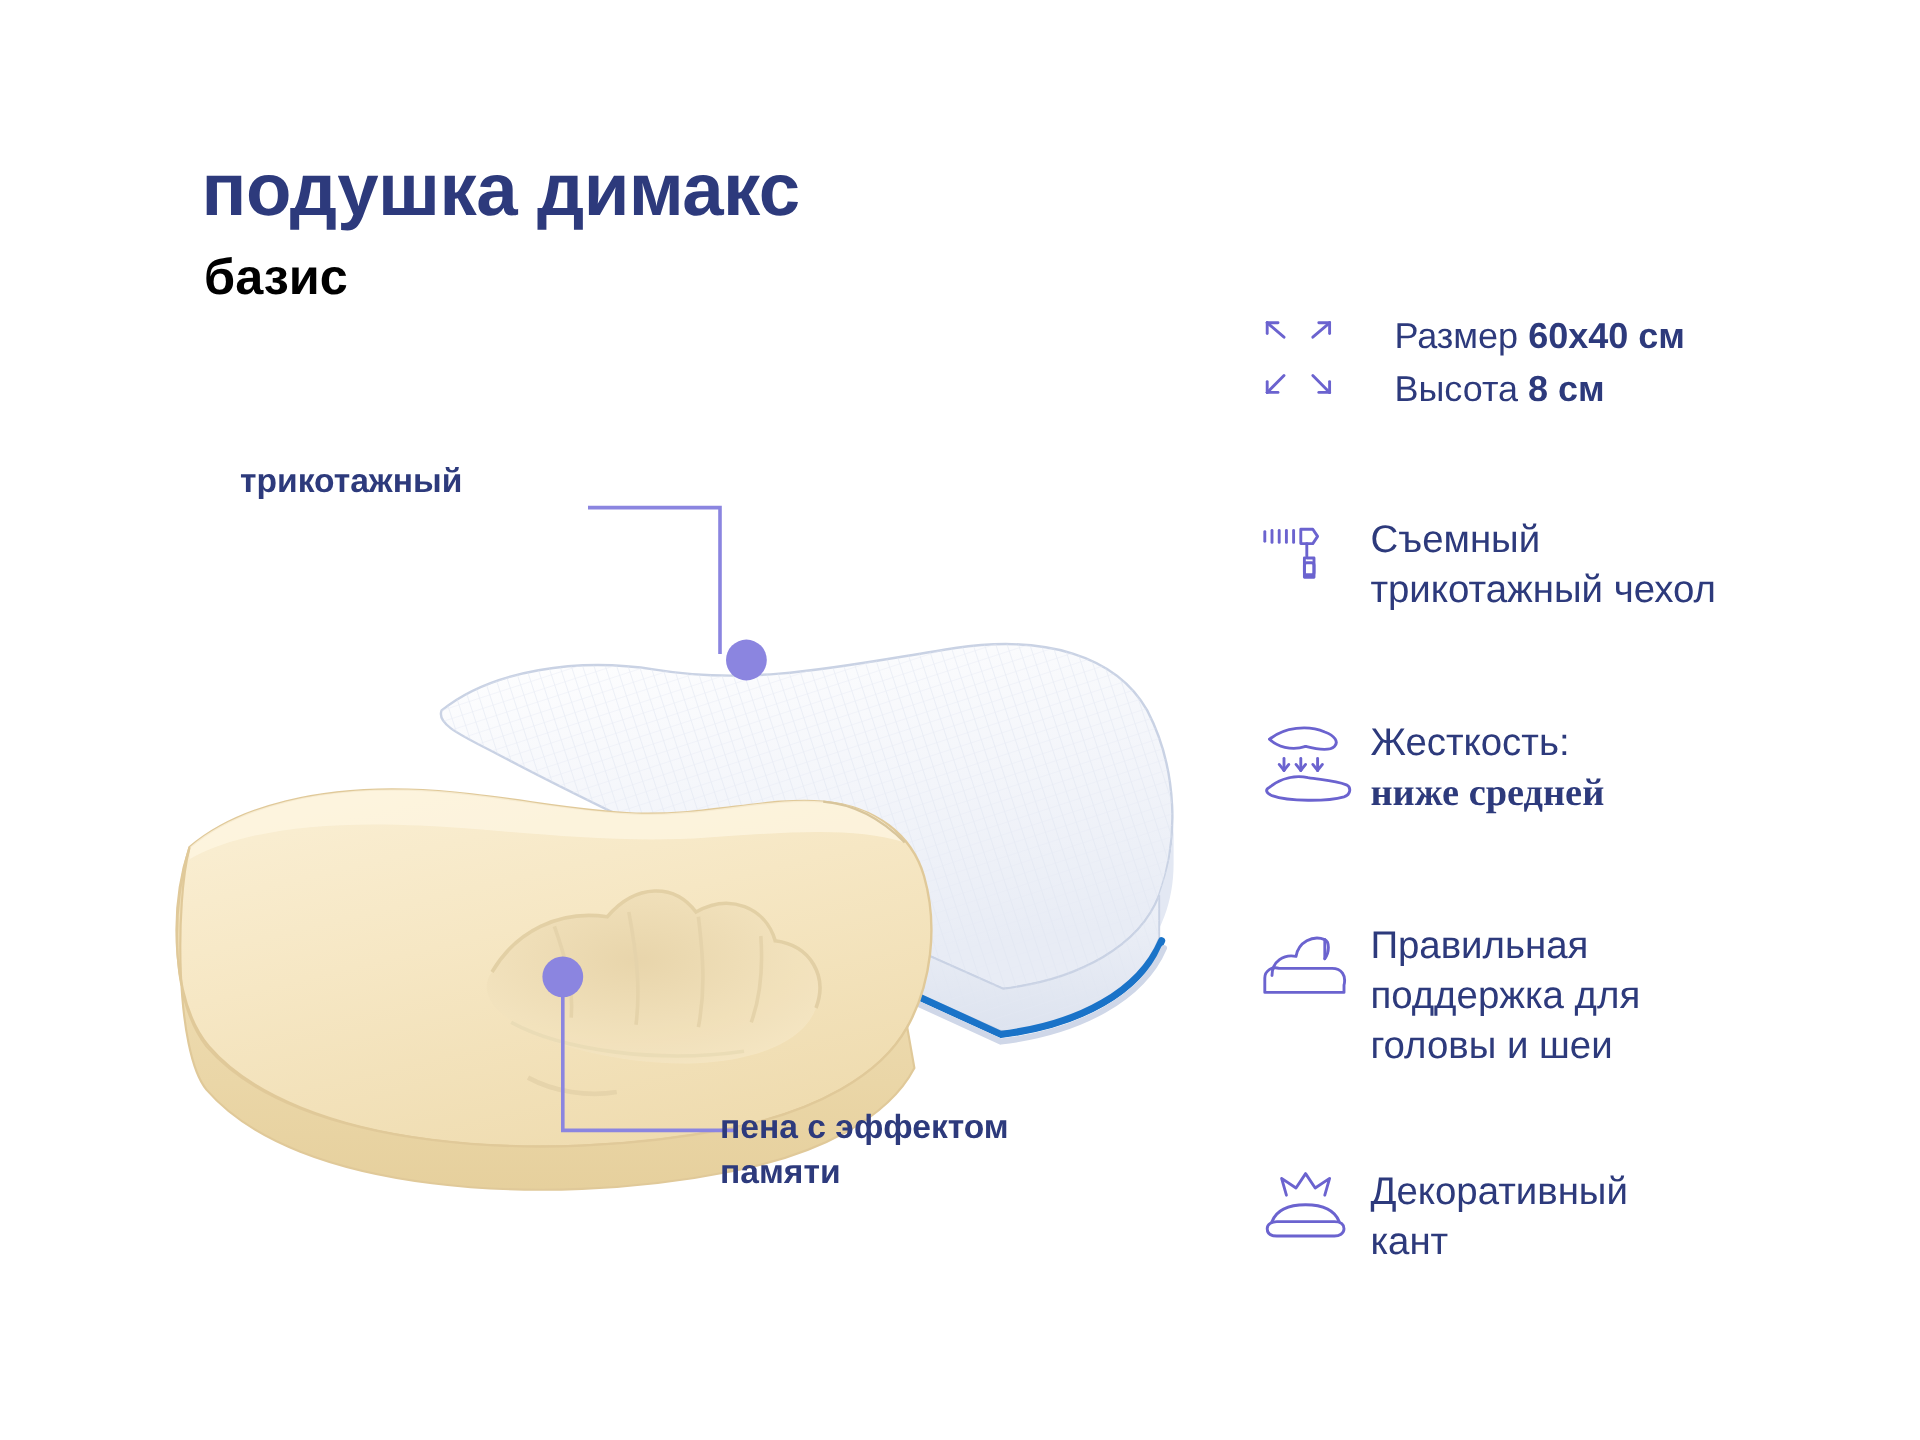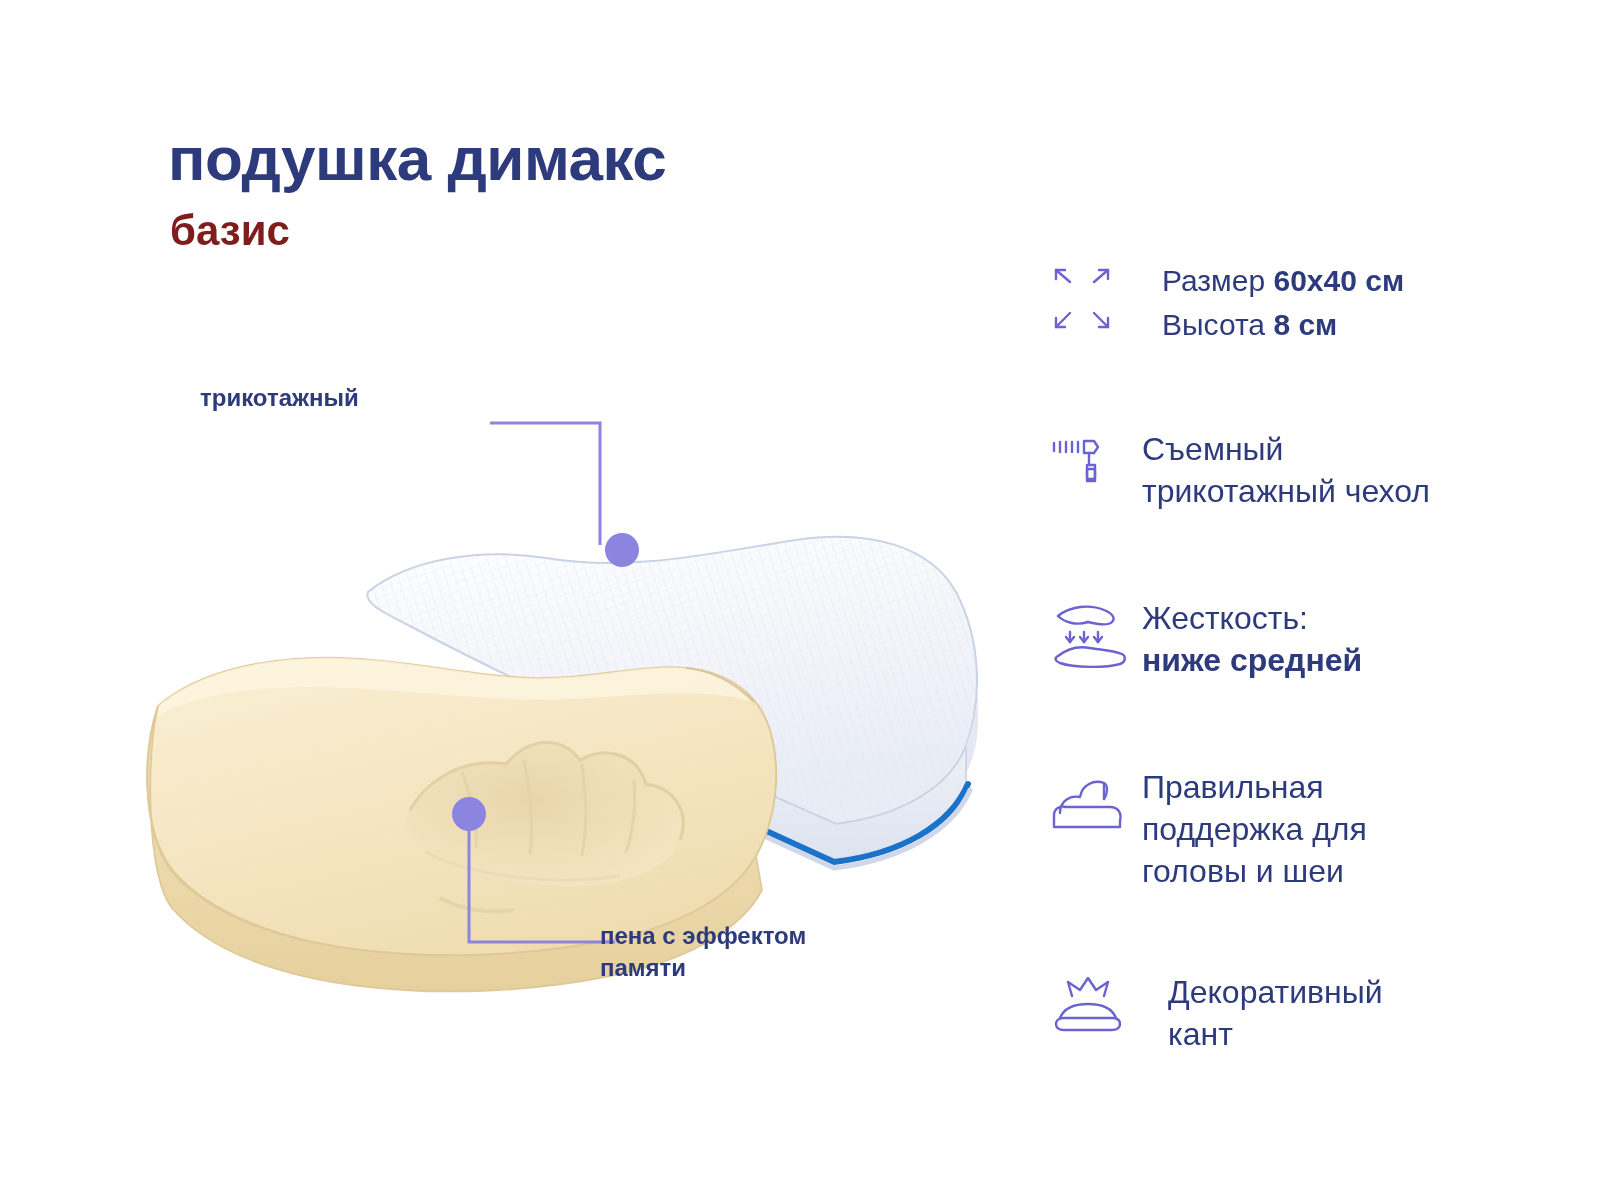--- a/index.html
+++ b/index.html
@@ -32,40 +32,40 @@
     font-size: 62px;
     font-weight: bold;
     color: #2d3a7c;
     line-height: 1.0;
     letter-spacing: -0.5px;
     margin: 0;
   }
   .title-sub {
     font-size: 42px;
     font-weight: bold;
-    color: #7f1d1d;
+    color: #000000;
     line-height: 1.1;
     margin: 18px 0 0 2px;
   }
 
   
   .product {
     position: absolute;
     left: 110px;
     top: 420px;
     width: 960px;
     height: 600px;
   }
   .product svg { display: block; }
 
   
   .callout-label {
     position: absolute;
     color: #2d3a7c;
-    font-size: 24px;
+    font-size: 28px;
     font-weight: bold;
     line-height: 1.35;
   }
   .callout-cover {
     left: 200px;
     top: 382px;
     width: 330px;
   }
   .callout-foam {
     left: 600px;
@@ -107,21 +107,21 @@
     justify-content: flex-start;
     padding-top: 2px;
   }
   .feature-text {
     color: #2d3a7c;
     font-size: 32px;
     line-height: 1.3;
     font-weight: normal;
     padding-top: 0px;
   }
-  .feature-text b { font-weight: bold; }
+  .feature-text b { font-weight: bold; font-family: Liberation Serif, serif; }
 
   .size-rows {
     display: flex;
     flex-direction: column;
     gap: 6px;
   }
   .size-row {
     display: flex;
     align-items: center;
     gap: 20px;
@@ -132,21 +132,21 @@
   }
   .size-text {
     color: #2d3a7c;
     font-size: 30px;
     line-height: 1.25;
   }
   .size-text b { font-weight: bold; }
 
   .f-hard { margin-top: 8px; }
   .f-support { margin-top: 6px; }
-  .f-piping { margin-top: 6px; gap: 26px; }
+  .f-piping { margin-top: 6px; }
   .f-cover { margin-top: 18px; }
 </style>
 </head>
 <body>
 
 <div class="page">
 
   <div class="title-block">
     <div class="title-main">подушка димакс</div>
     <div class="title-sub">базис</div>

